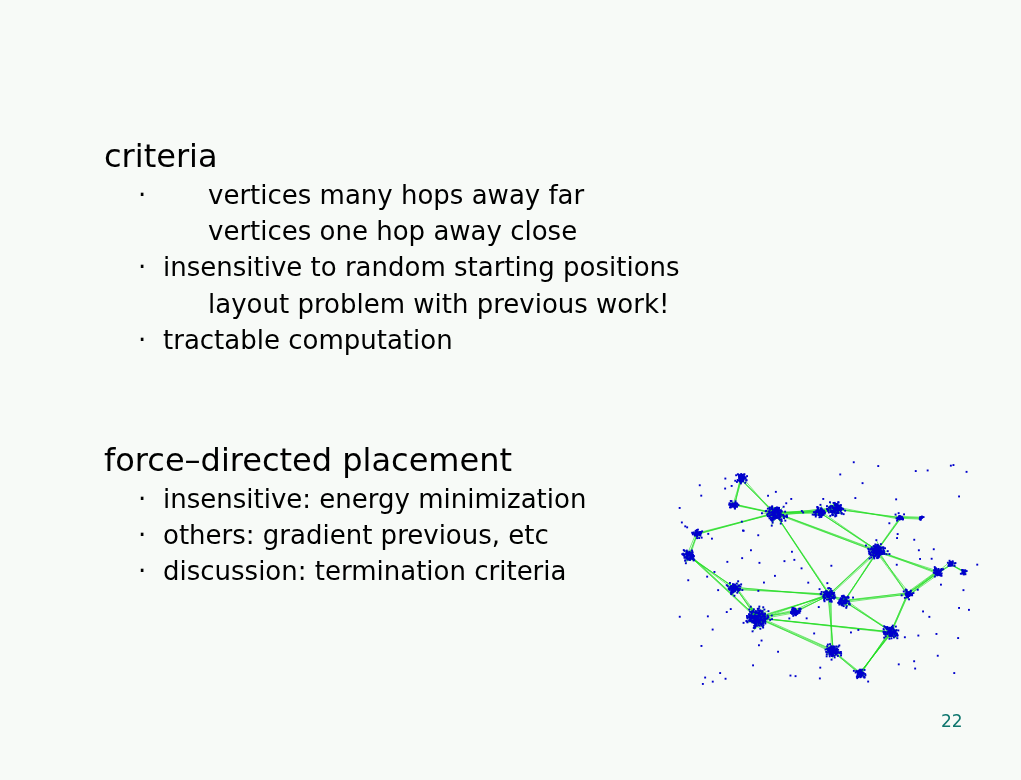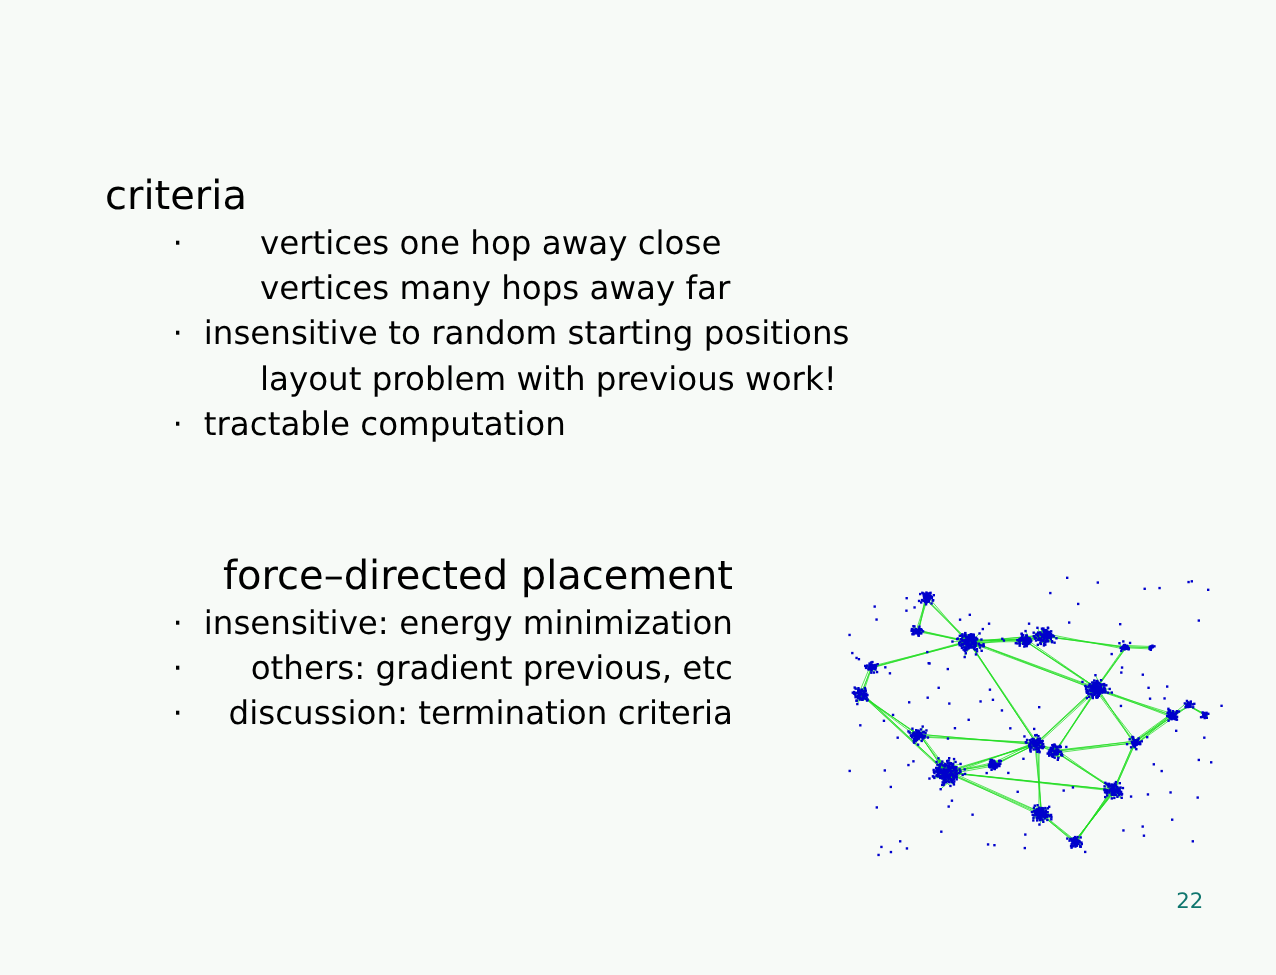--- a/index.html
+++ b/index.html
@@ -29,26 +29,27 @@
     font-weight: bold;
     letter-spacing: -0.2px;
     line-height: 1.05;
     white-space: nowrap;
   }
   .section {
     position: absolute;
     left: 84px;
   }
   #section-criteria { top: 136px; }
-  #section-force { top: 440px; text-align: right; }
+  #section-force { top: 440px; }
   .section-heading {
     font-size: 32px;
     line-height: 1.28;
     white-space: nowrap;
     font-weight: normal;
+    margin-left: 20px;
   }
   .bullet-list {
     list-style: none;
     margin: 0;
     padding: 0;
   }
   .bullet-item {
     position: relative;
     font-size: 26px;
     line-height: 1.395;
@@ -94,22 +95,22 @@
 
 <div id="slide">
 
 
   <div class="section" id="section-criteria">
     <div class="section-heading">criteria</div>
     <ul class="bullet-list">
       <li class="bullet-item">
         <span class="marker">·</span>
       </li>
+      <li class="sub-item">vertices many hops away far</li>
       <li class="sub-item">vertices one hop away close</li>
-      <li class="sub-item">vertices many hops away far</li>
       <li class="bullet-item">
         <span class="marker">·</span>
         <span>insensitive to random starting positions</span>
       </li>
       <li class="sub-item">layout problem with previous work!</li>
       <li class="bullet-item">
         <span class="marker">·</span>
         <span>tractable computation</span>
       </li>
     </ul>

